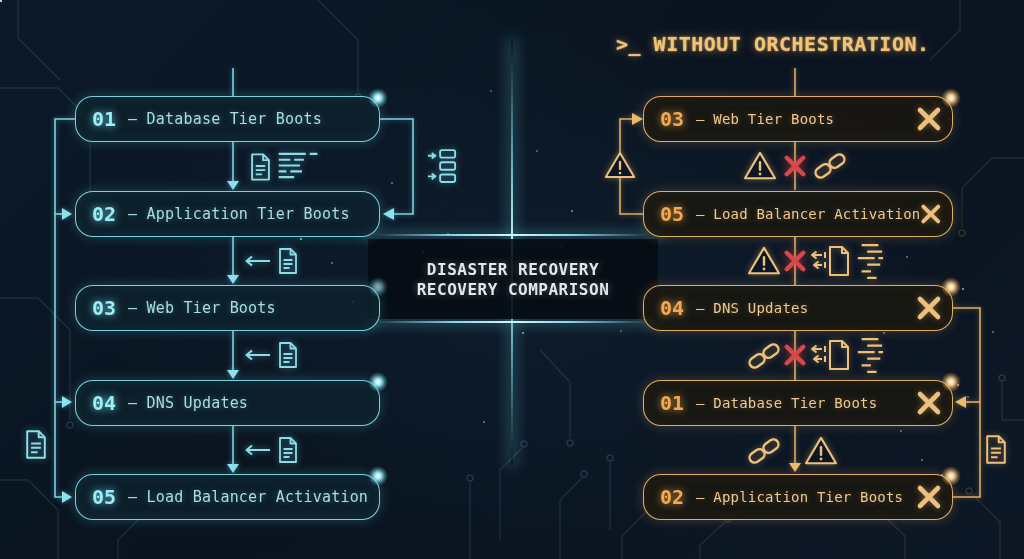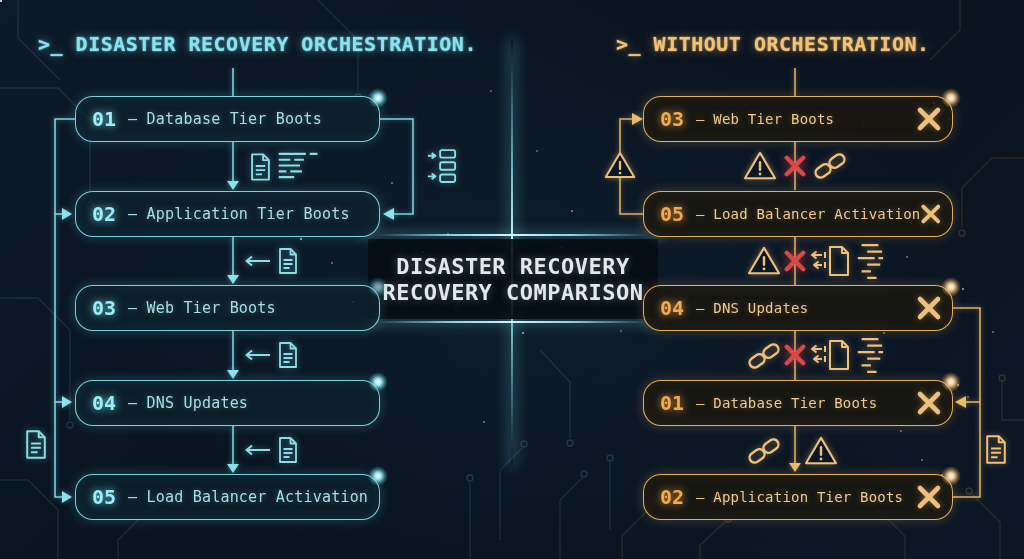--- a/index.html
+++ b/index.html
@@ -81,21 +81,21 @@
 
   
   .v-beam{position:absolute;left:511px;top:40px;width:2px;height:425px;
     background:linear-gradient(to bottom,rgba(0,0,0,0),rgba(140,230,242,.75) 30%,#c8f6fc 48%,rgba(140,230,242,.75) 70%,rgba(0,0,0,0));
     box-shadow:0 0 14px 2px rgba(110,220,238,.4);}
   .h-beam{position:absolute;left:364px;width:296px;height:2px;
     background:linear-gradient(to right,rgba(0,0,0,0),rgba(150,232,244,.9) 30%,#d2f8fd 50%,rgba(150,232,244,.9) 70%,rgba(0,0,0,0));
     box-shadow:0 0 12px 2px rgba(110,220,238,.35);}
   .center-band{position:absolute;left:368px;top:239px;width:290px;height:80px;
     background:rgba(6,12,19,.9);display:flex;flex-direction:column;justify-content:center;align-items:center;gap:1px;}
-  .center-band div{font-weight:bold;font-size:22px;color:#e4e8ea;letter-spacing:.5px;
+  .center-band div{font-weight:bold;font-size:16px;color:#e4e8ea;letter-spacing:.5px;
     text-shadow:0 0 8px rgba(210,230,240,.35);white-space:pre;}
 </style>
 </head>
 <body>
 
 <div class="stage">
 
   <svg width="0" height="0" style="position:absolute">
     <defs>
       <symbol id="sym-doc" viewBox="0 0 20 26">
@@ -232,21 +232,20 @@
       <path d="M795 426 V463"></path>
         <polygon points="789,463 801,463 795,472"></polygon>
       <path d="M643 214 H620 V119 H632"></path>
         <polygon points="632,113 632,125 643,119"></polygon>
       <path d="M953 308 H980 V497 H953"></path>
       <path d="M980 402 H966"></path>
         <polygon points="966,396 966,408 955,402"></polygon>
     </g>
   </svg>
 
-  <div class="panel-title title-cyan" style="left:38px;top:32px">&gt;_ DISASTER RECOVERY ORCHESTRATION.</div>
 
   <div class="box box-cyan" style="top:96px">
     <span class="num">01</span>
     <span class="lbl">— Database Tier Boots</span>
     <span class="spark spark-cyan"></span>
   </div>
   <div class="box box-cyan" style="top:191px">
     <span class="num">02</span>
     <span class="lbl">— Application Tier Boots</span>
   </div>

